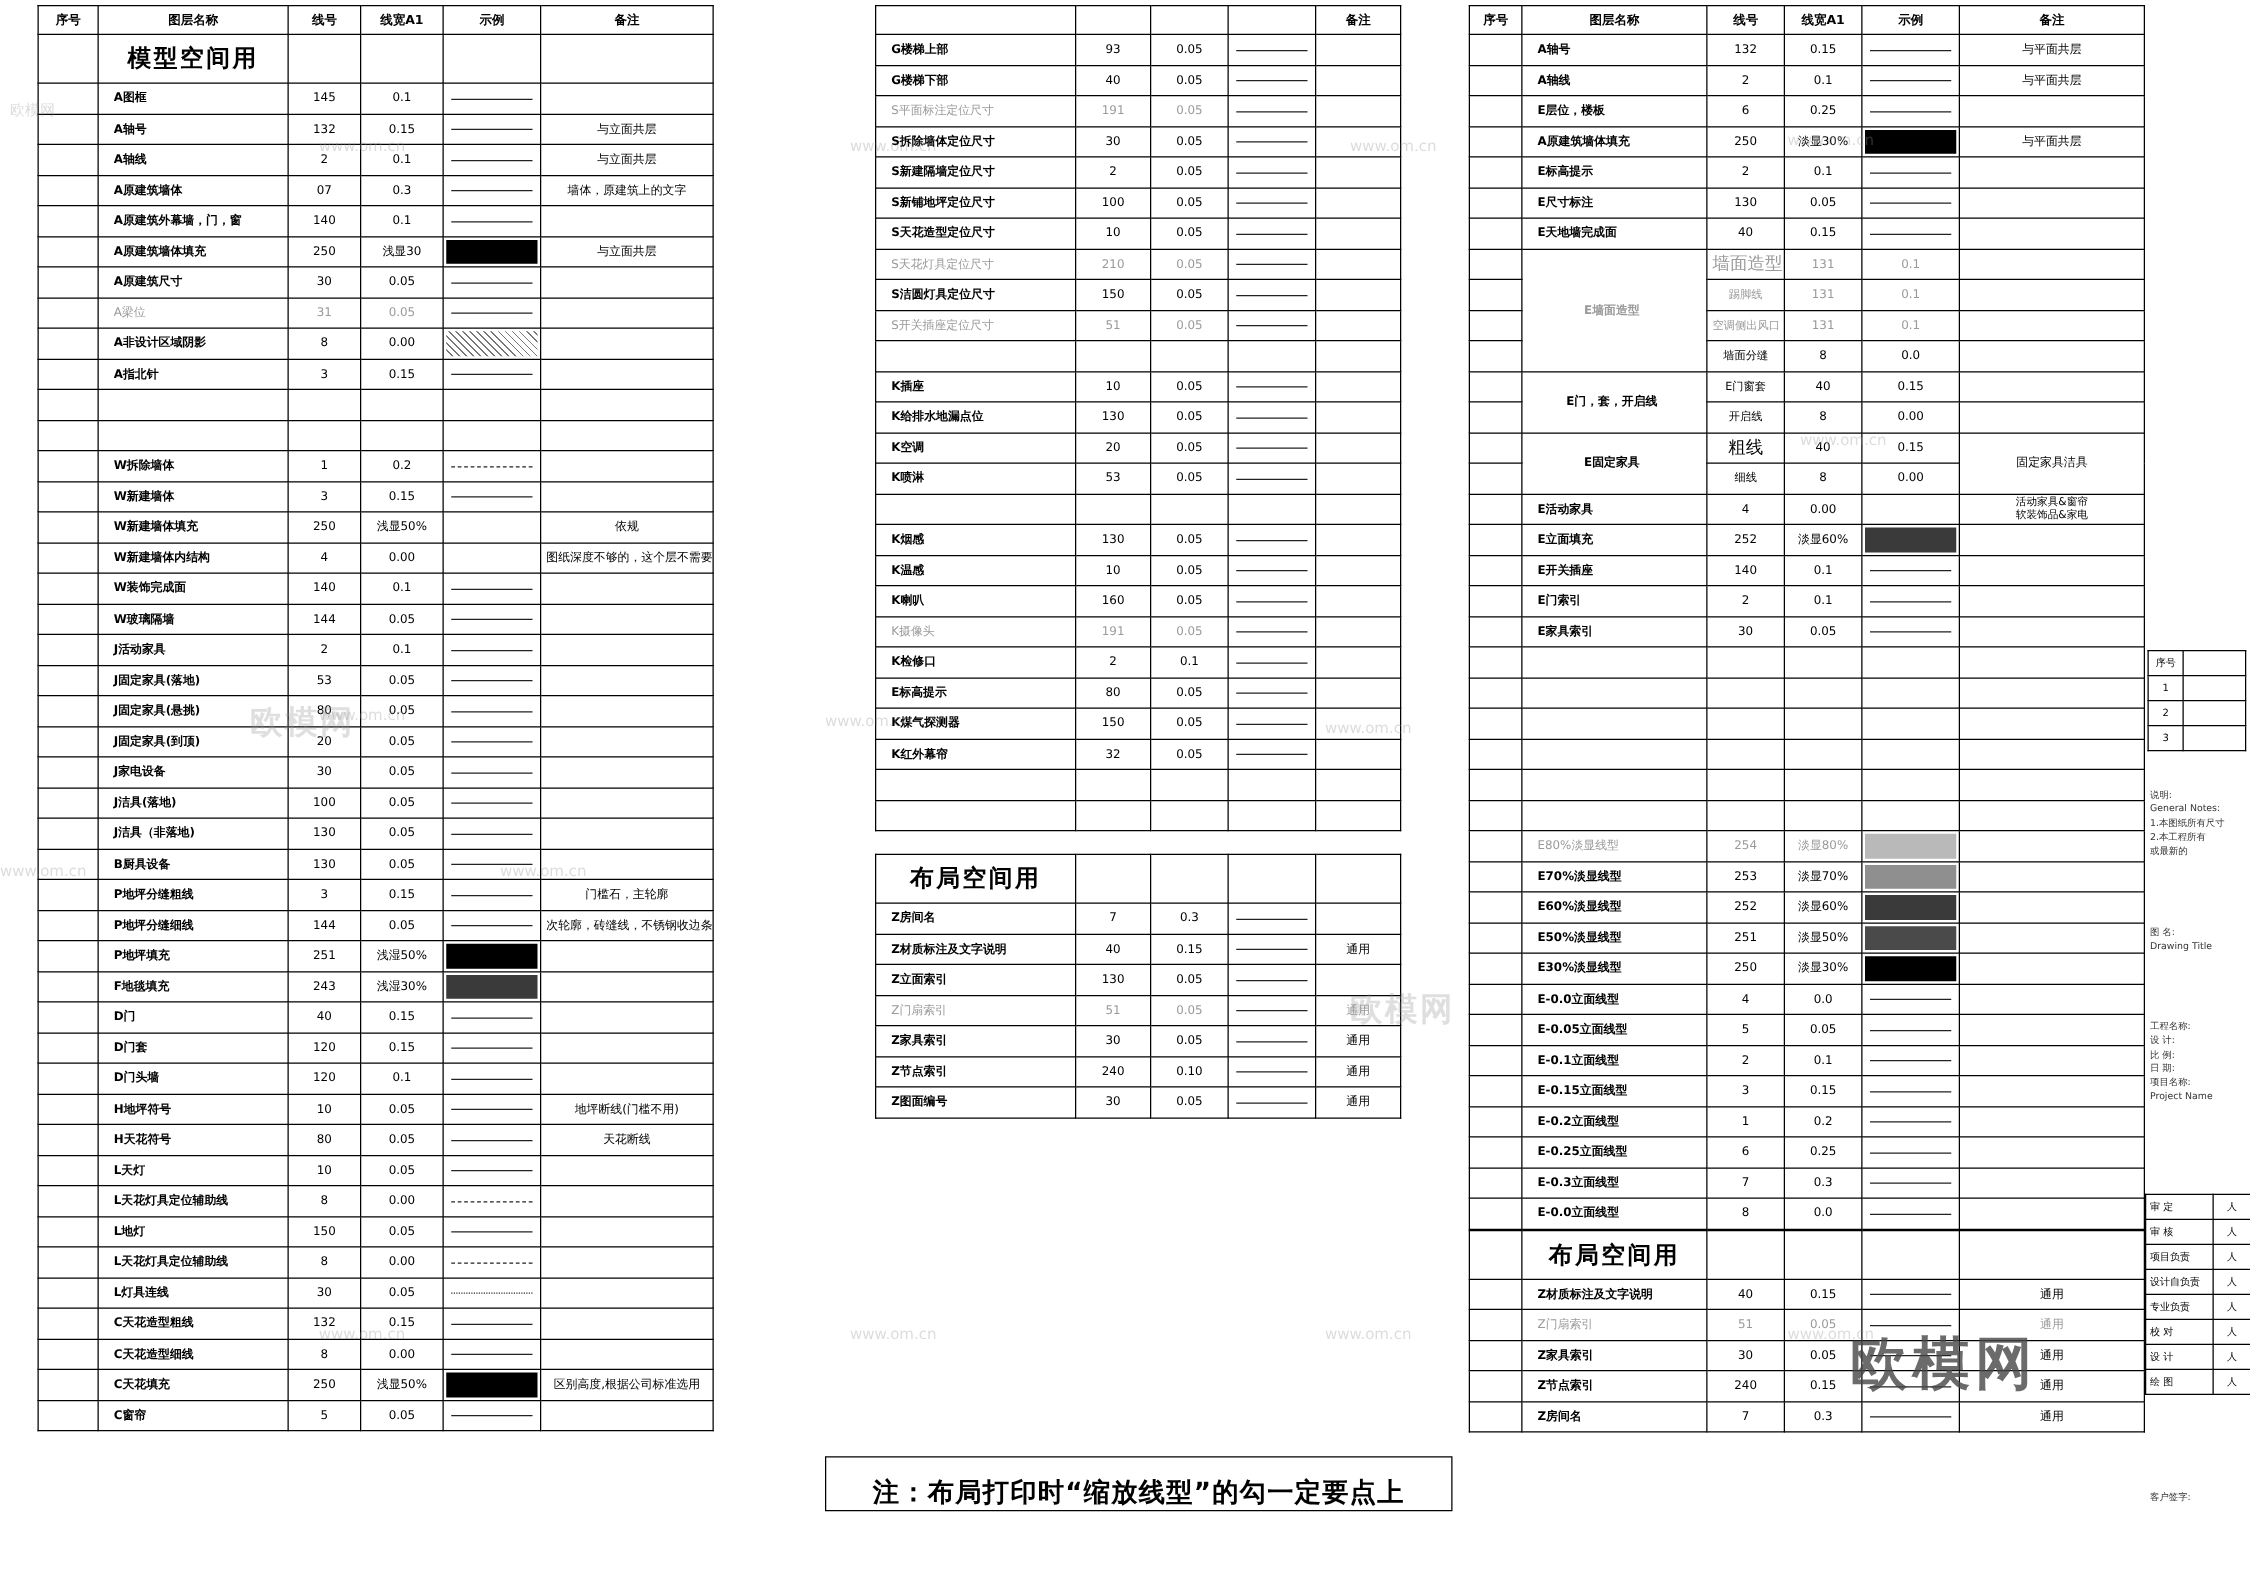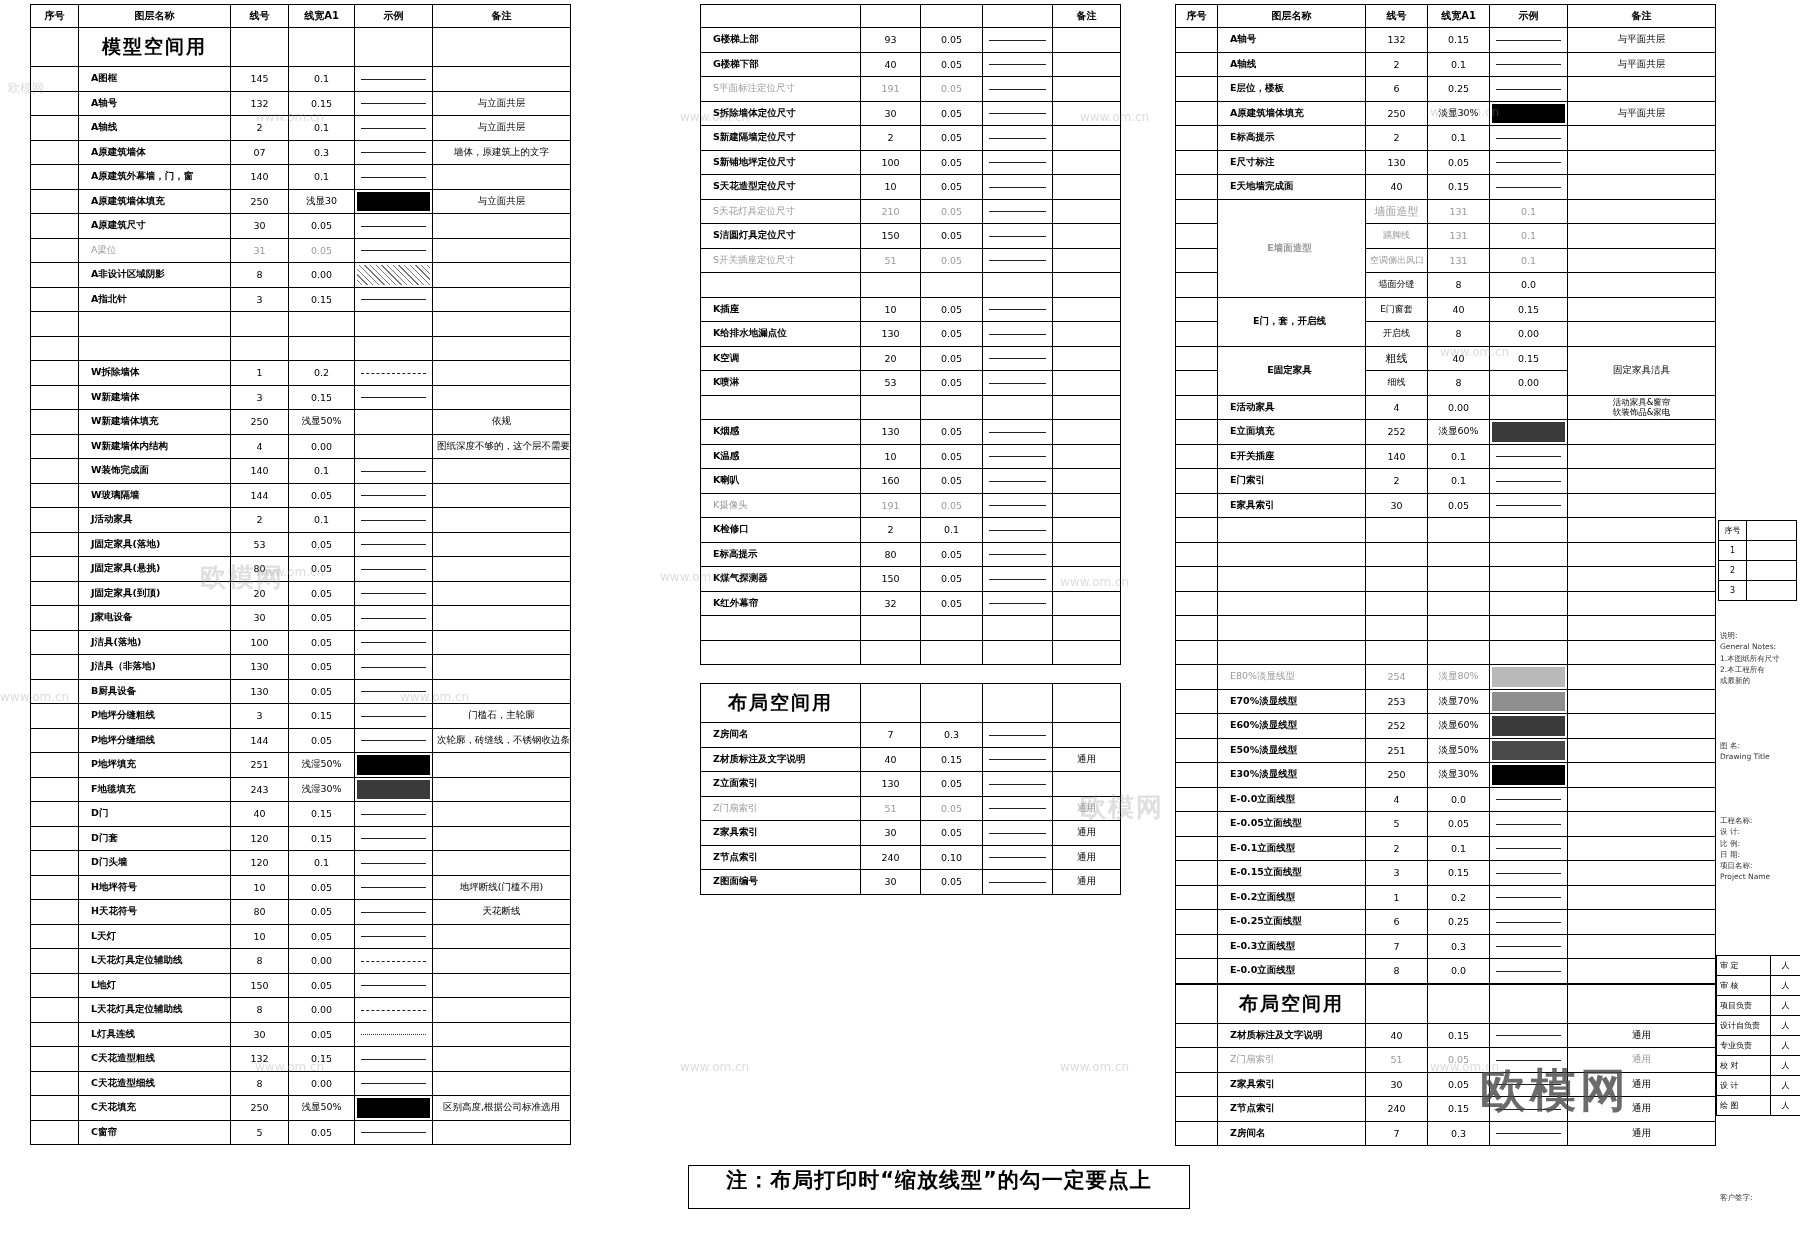--- a/index.html
+++ b/index.html
@@ -19,21 +19,21 @@
   .ln.dashlong{border-top:1px dashed #222;}
   .ln.dot{border-top:1px dotted #333;}
   .fill-black{position:absolute;left:2px;right:2px;top:2px;bottom:2px;background:#000;}
   .fill-d60{position:absolute;left:2px;right:2px;top:2px;bottom:2px;background:#3a3a3a;}
   .fill-50{position:absolute;left:2px;right:2px;top:2px;bottom:2px;background:#4a4a4a;}
   .fill-80{position:absolute;left:2px;right:2px;top:2px;bottom:2px;background:#b9b9b9;}
   .fill-70{position:absolute;left:2px;right:2px;top:2px;bottom:2px;background:#8f8f8f;}
   .fill-hatch{position:absolute;left:2px;right:2px;top:2px;bottom:2px;
     background:repeating-linear-gradient(45deg,#fff 0 3px,#777 3px 4px);}
   .note{position:absolute;border:1px solid #000;font-size:21px;font-weight:bold;
-        display:flex;align-items:flex-start;justify-content:center;letter-spacing:1px;margin-left:28px;}
+        display:flex;align-items:flex-end;justify-content:center;letter-spacing:1px;}
   .wm{position:absolute;color:rgba(150,150,150,.33);font-size:12px;pointer-events:none;white-space:nowrap;}
   .wm.big{font-size:46px;font-weight:bold;color:rgba(70,70,70,.8);letter-spacing:4px;}
   .wm.cn{font-size:26px;font-weight:bold;color:rgba(150,150,150,.30);letter-spacing:2px;}
   .tb{position:absolute;}
   .tb table td{font-size:8px;height:19px;}
   .tb .ttl{font-size:8px;text-align:left;padding-left:3px;}
   .tbtxt{font-size:7.5px;color:#333;line-height:1.5;}
 </style>
 </head>
 <body>
@@ -916,21 +916,21 @@
             <td>40</td>
             <td>0.15</td>
             <td class="samp">
               <div class="ln"></div>
             </td>
             <td></td>
           </tr>
           <tr class="dimrow">
             <td></td>
             <td class="lname" rowspan="4" style="text-align: center; padding-left: 0px;">E墙面造型</td>
-            <td style="font-size: 11px; font-weight: normal; color: rgb(154, 154, 154);">墙面造型</td>
+            <td style="font-size: 14px; font-weight: normal; color: rgb(154, 154, 154);">墙面造型</td>
             <td>131</td>
             <td>0.1</td>
             <td></td>
           </tr>
           <tr class="dimrow">
             <td></td>
             <td style="font-size: 9px; font-weight: normal; color: rgb(154, 154, 154);">踢脚线</td>
             <td>131</td>
             <td>0.1</td>
             <td></td>
@@ -960,21 +960,21 @@
           <tr>
             <td></td>
             <td style="font-size: 9px; font-weight: normal;">开启线</td>
             <td>8</td>
             <td>0.00</td>
             <td></td>
           </tr>
           <tr>
             <td></td>
             <td class="lname" rowspan="2" style="text-align: center; padding-left: 0px;">E固定家具</td>
-            <td style="font-size: 11px; font-weight: normal;">粗线</td>
+            <td style="font-size: 14px; font-weight: normal;">粗线</td>
             <td>40</td>
             <td>0.15</td>
             <td rowspan="2">固定家具洁具</td>
           </tr>
           <tr>
             <td></td>
             <td style="font-size: 9px; font-weight: normal;">细线</td>
             <td>8</td>
             <td>0.00</td>
           </tr>

